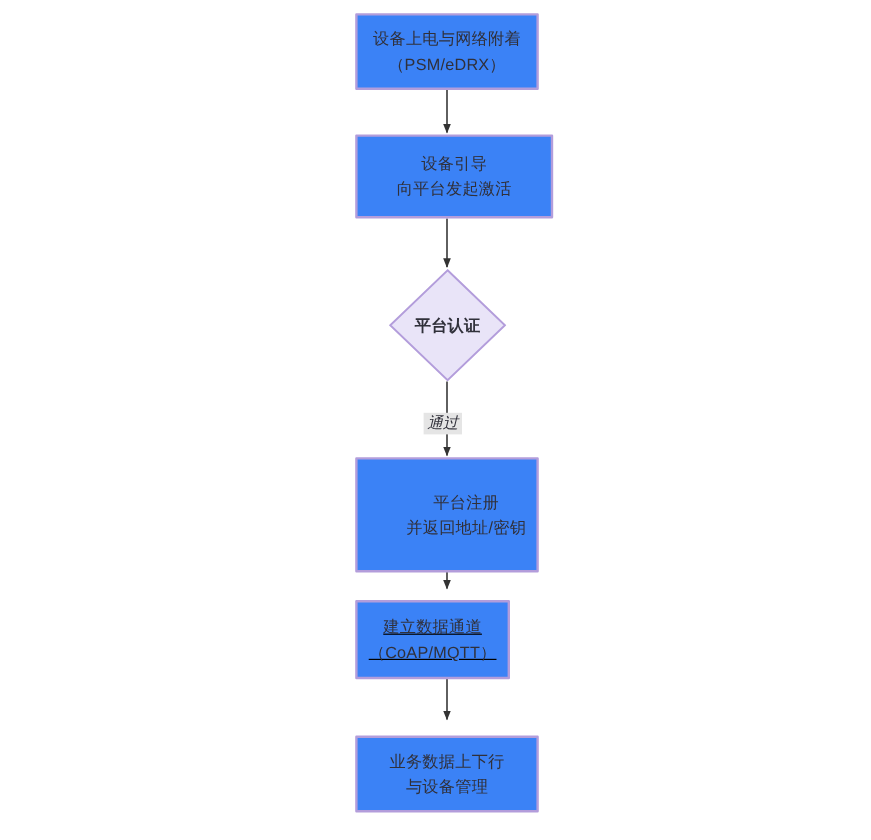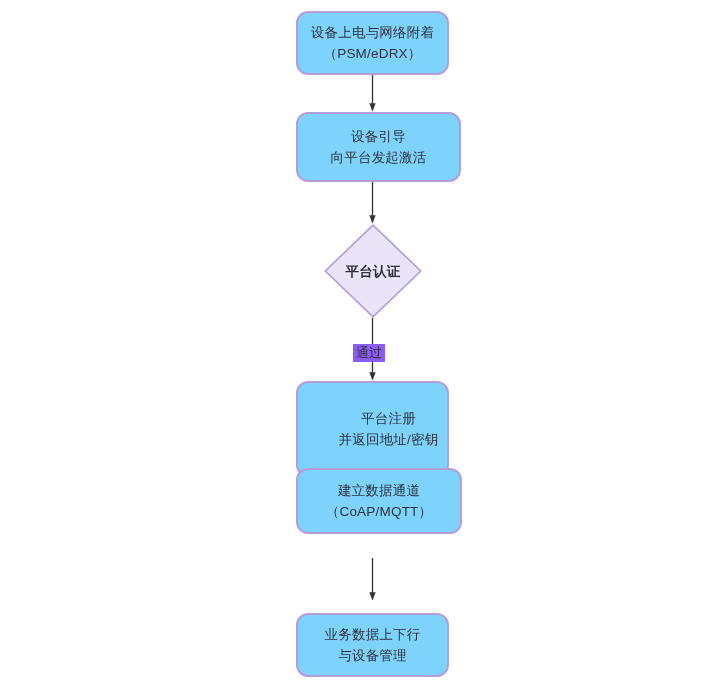--- a/index.html
+++ b/index.html
@@ -39,23 +39,23 @@
     position: absolute;
     z-index: 2;
     box-sizing: border-box;
     display: flex;
     align-items: center;
     justify-content: center;
     text-align: center;
   }
 
   .node-process {
-    background: #7dd3fc;
+    background: #3b82f6;
     border: 2px solid #b39ddb;
-    border-radius: 12px;
+    border-radius: 1px;
   }
 
   .node-label {
     color: #30303a;
     font-size: 13.5px;
     line-height: 21px;
     letter-spacing: 0.2px;
     white-space: pre-line;
     padding: 0 6px;
   }
@@ -74,26 +74,27 @@
   }
   .node-decision .node-label {
     position: relative;
     z-index: 2;
   }
 
   
   .edge-label {
     position: absolute;
     z-index: 3;
-    background: #8b5cf6;
+    background: #e5e5e5;
     color: #30303a;
     font-size: 13px;
     line-height: 16px;
     padding: 1px 3px;
     white-space: nowrap;
+    font-style: italic;
   }
 </style>
 </head>
 <body>
 
 <div id="flowchart-canvas">
 
   <svg id="edge-layer" viewBox="0 0 726 700" width="726" height="700" xmlns="http://www.w3.org/2000/svg">
     <defs>
       <marker id="arrowhead" markerWidth="9" markerHeight="9" refX="7.2" refY="3.2" orient="auto" markerUnits="userSpaceOnUse">
@@ -129,21 +130,21 @@
       <polygon points="49,1.2 96.8,47 49,92.8 1.2,47" fill="#e9e4f8" stroke="#b39ddb" stroke-width="1.6"></polygon>
     </svg>
     <div class="node-label">平台认证</div>
   </div>
 
   <div class="node node-process" style="left:296px; top:381px; width:153px; height:96px;padding-left:32px;">
     <div class="node-label">平台注册
 并返回地址/密钥</div>
   </div>
 
-  <div class="node node-process" style="left:296px; top:468px; width:166px; height:66px;">
+  <div class="node node-process" style="left:296px; top:500px; width:129px; height:66px;text-decoration:underline;">
     <div class="node-label">建立数据通道
 （CoAP/MQTT）</div>
   </div>
 
   <div class="node node-process" style="left:296px; top:601px; width:153px; height:64px;margin-top:12px;">
     <div class="node-label">业务数据上下行
 与设备管理</div>
   </div>
 
 </div>

